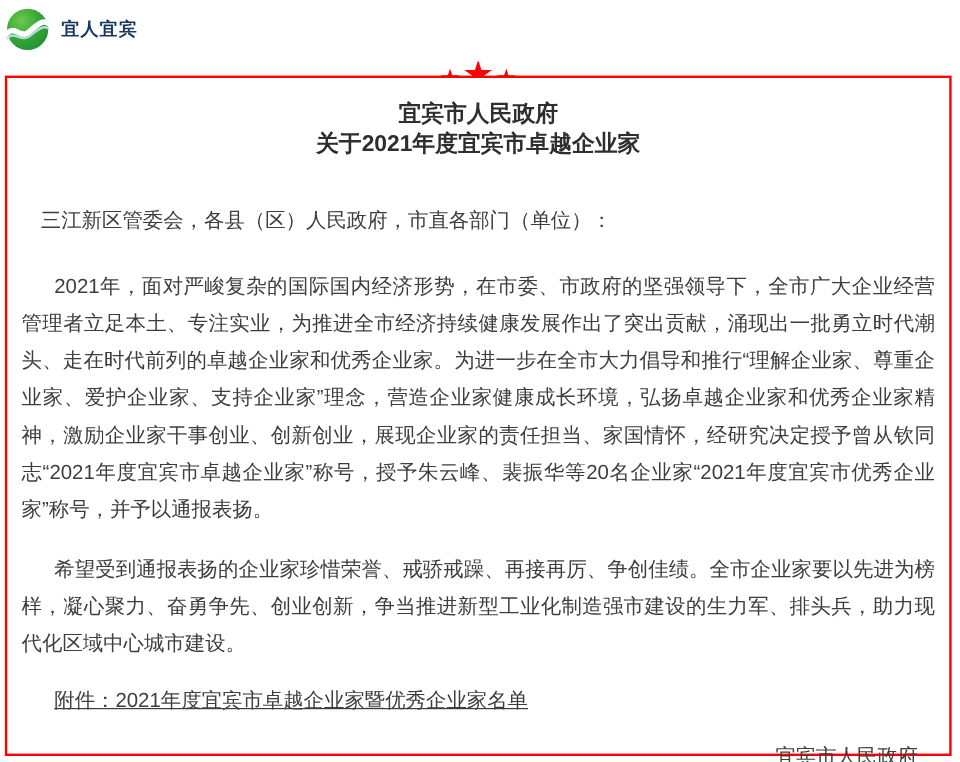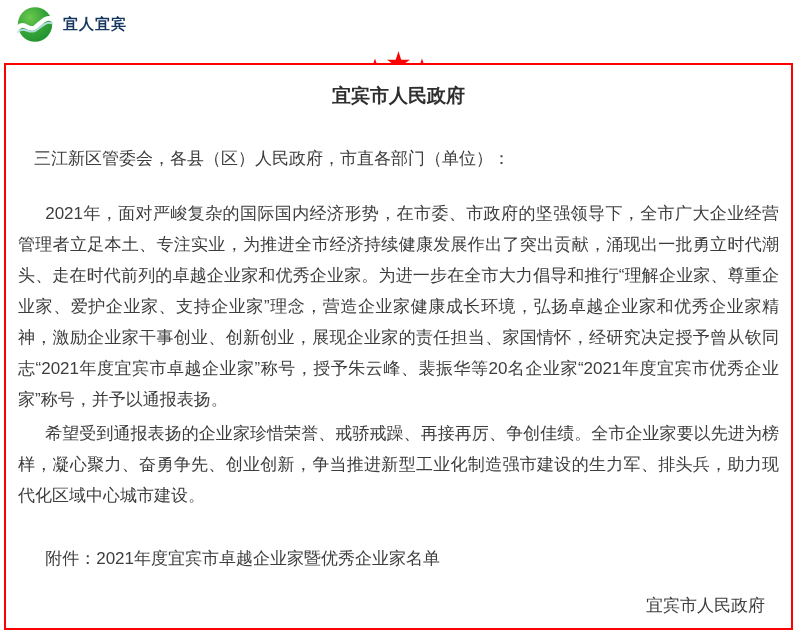--- a/index.html
+++ b/index.html
@@ -7,21 +7,21 @@
   body {
     background: #ffffff;
     font-family: "Liberation Sans", "DejaVu Sans", sans-serif;
     position: relative;
     overflow: hidden;
   }
 
   
   .site-header {
     position: absolute;
-    top: 6px; left: 17px;
+    top: 6px; left: 5px;
     display: flex;
     align-items: center;
     gap: 10px;
     justify-content: space-between;
   }
   .logo-wrap { width: 36px; height: 37px; }
   .logo-text {
     font-size: 15px;
     font-weight: bold;
     color: #16375f;
@@ -70,25 +70,26 @@
   .addressee {
     line-height: 27px;
     margin-bottom: 26px;
     margin-left: 16px;
   }
   .body-para {
     line-height: 31px;
     text-align: justify;
     text-indent: 1.6em;
   }
-  .body-para + .body-para { margin-top: 3px; font-family: Liberation Serif, serif; }
+  .body-para + .body-para { margin-top: 19px; font-family: Liberation Serif, serif; }
   .attachment {
     line-height: 27px;
     text-indent: 1.6em;
-    margin-top: 34px;
+    margin-top: 18px;
+    text-decoration: underline;
   }
   .signature {
     text-align: right;
     padding-right: 14px;
     line-height: 28px;
     margin-top: 20px;
   }
 </style>
 </head>
 <body>
@@ -116,20 +117,21 @@
   <div class="stars">
     <span class="star star-small">★</span>
     <span class="star star-big">★</span>
     <span class="star star-small">★</span>
   </div>
 
   <div class="content">
 
     <div class="doc-title">
       <div>宜宾市人民政府</div>
+      <div>关于2021年度宜宾市卓越企业家</div>
     </div>
 
     <div class="addressee">三江新区管委会，各县（区）人民政府，市直各部门（单位）：</div>
 
     <p class="body-para">2021年，面对严峻复杂的国际国内经济形势，在市委、市政府的坚强领导下，全市广大企业经营管理者立足本土、专注实业，为推进全市经济持续健康发展作出了突出贡献，涌现出一批勇立时代潮头、走在时代前列的卓越企业家和优秀企业家。为进一步在全市大力倡导和推行“理解企业家、尊重企业家、爱护企业家、支持企业家”理念，营造企业家健康成长环境，弘扬卓越企业家和优秀企业家精神，激励企业家干事创业、创新创业，展现企业家的责任担当、家国情怀，经研究决定授予曾从钦同志“2021年度宜宾市卓越企业家”称号，授予朱云峰、裴振华等20名企业家“2021年度宜宾市优秀企业家”称号，并予以通报表扬。</p>
     <p class="body-para">希望受到通报表扬的企业家珍惜荣誉、戒骄戒躁、再接再厉、争创佳绩。全市企业家要以先进为榜样，凝心聚力、奋勇争先、创业创新，争当推进新型工业化制造强市建设的生力军、排头兵，助力现代化区域中心城市建设。</p>
 
     <div class="attachment">附件：2021年度宜宾市卓越企业家暨优秀企业家名单</div>
 
     <div class="signature">

